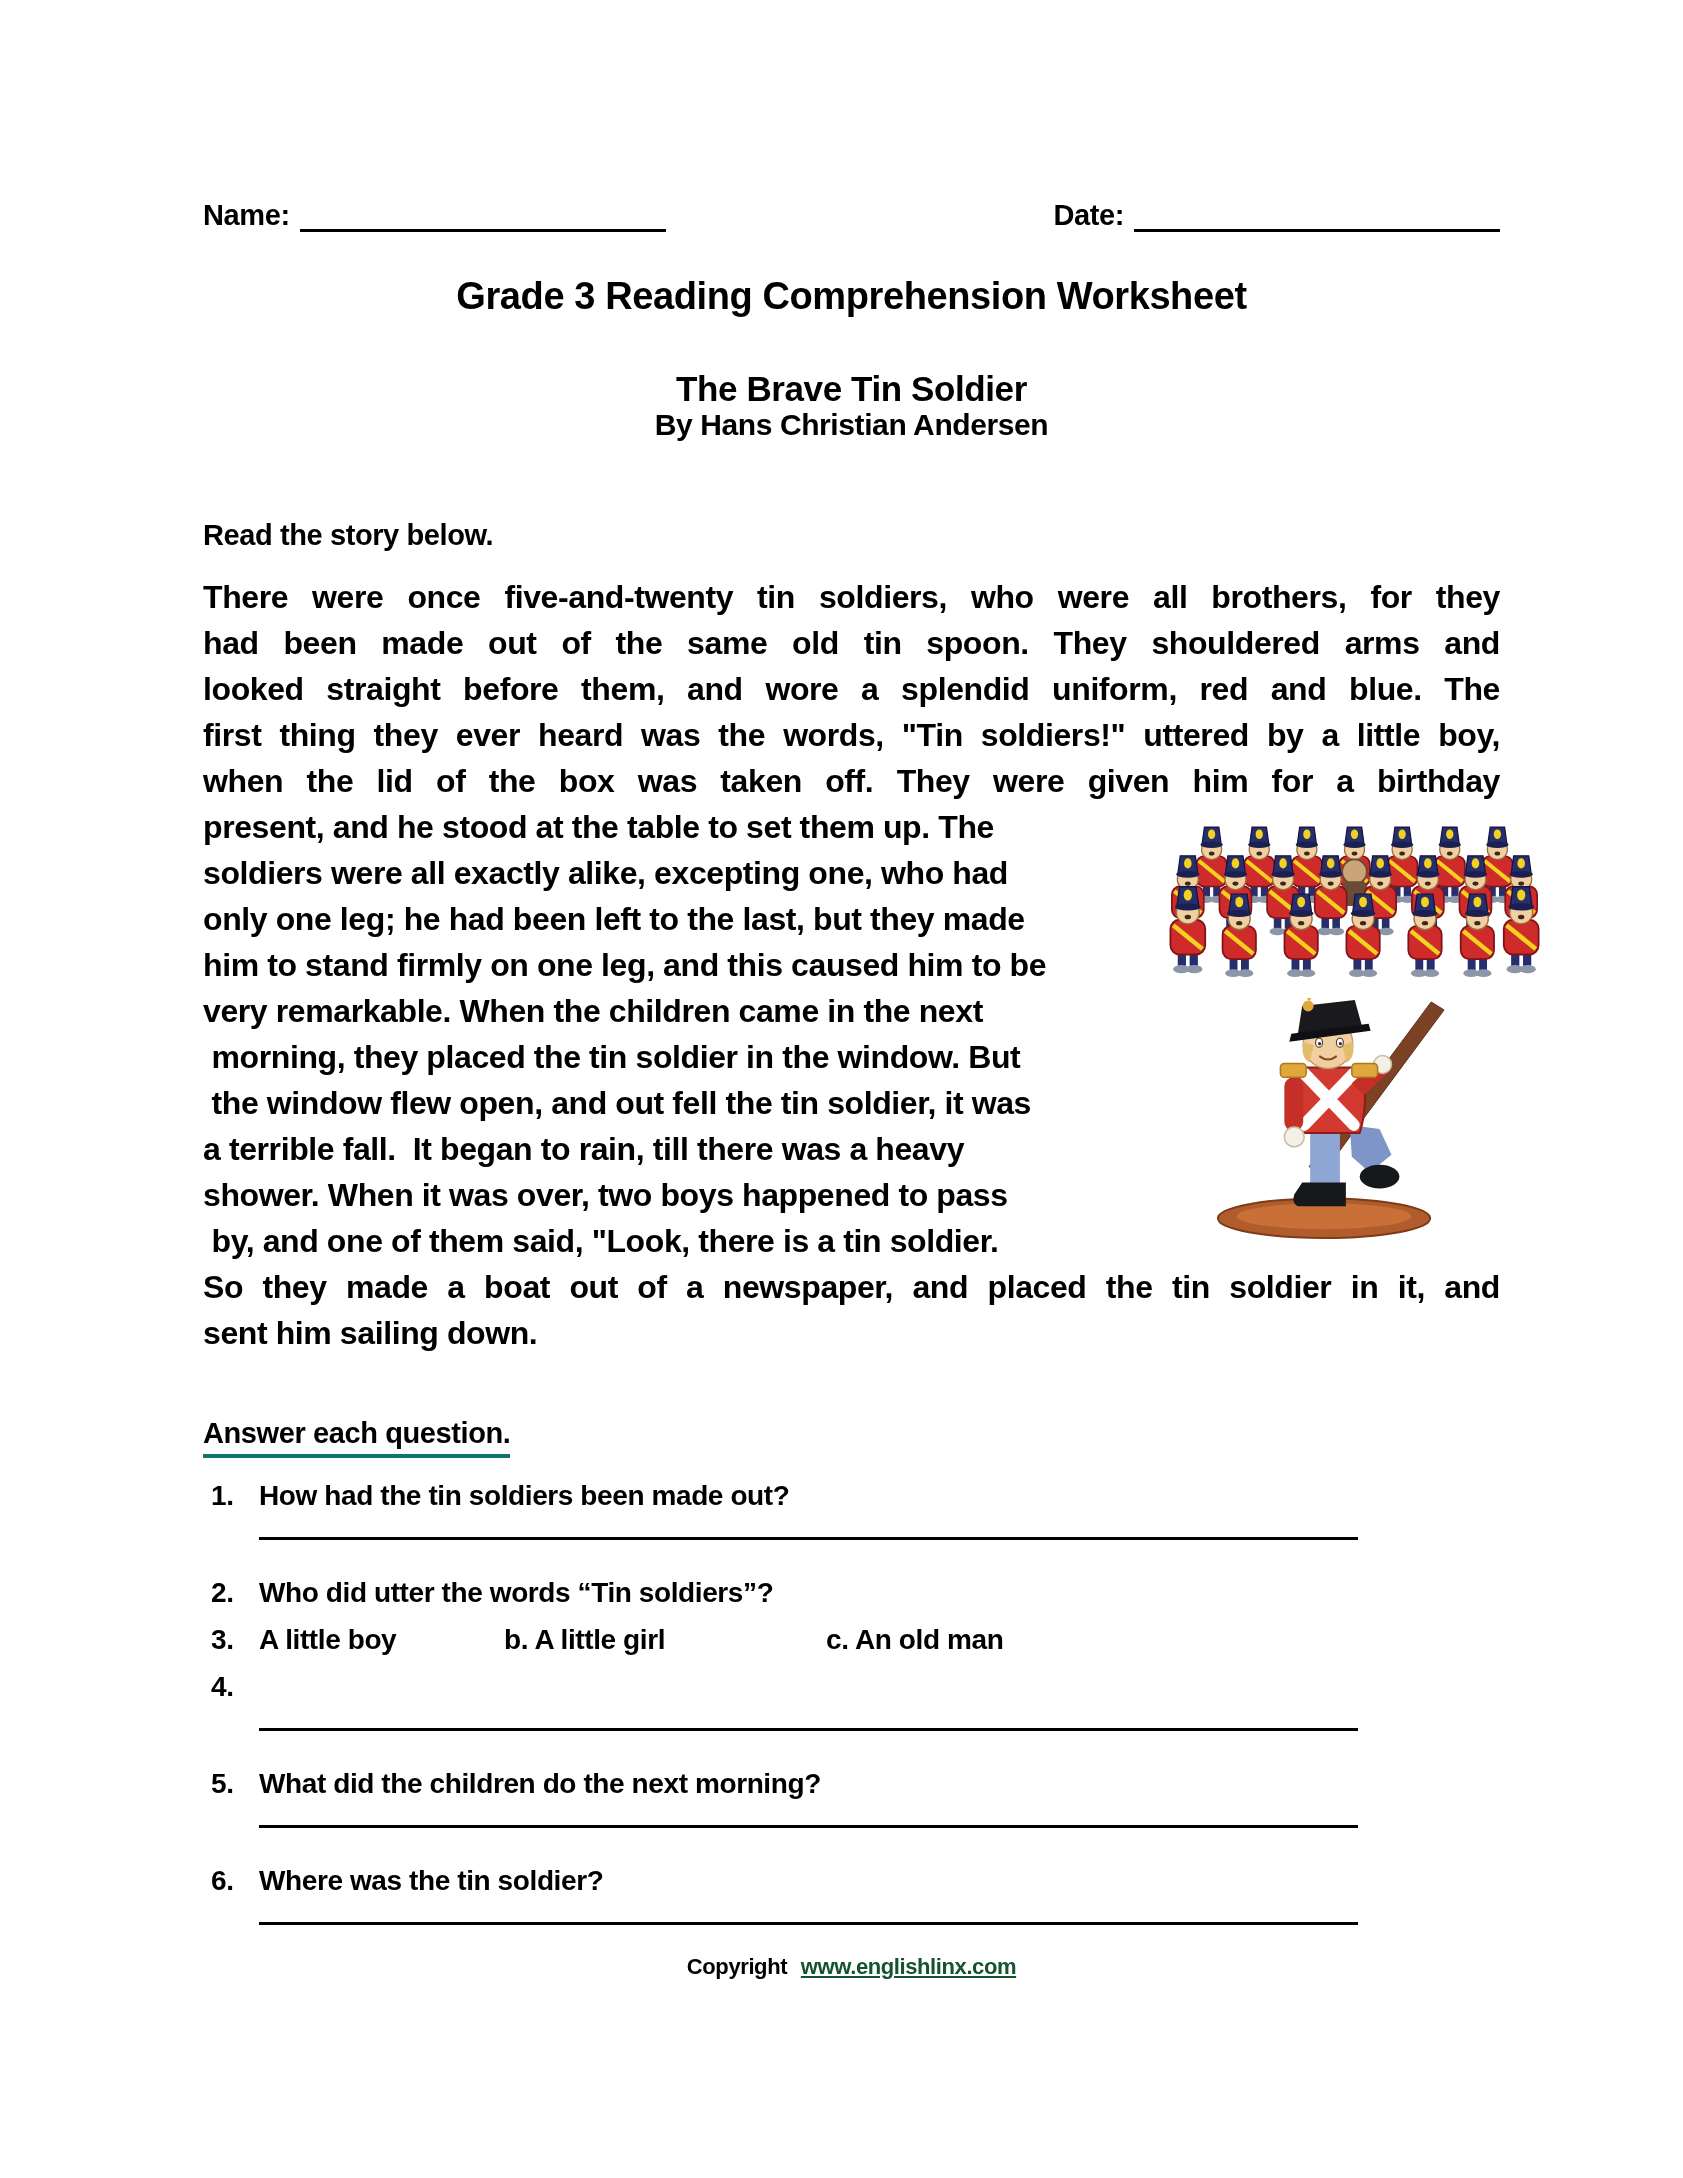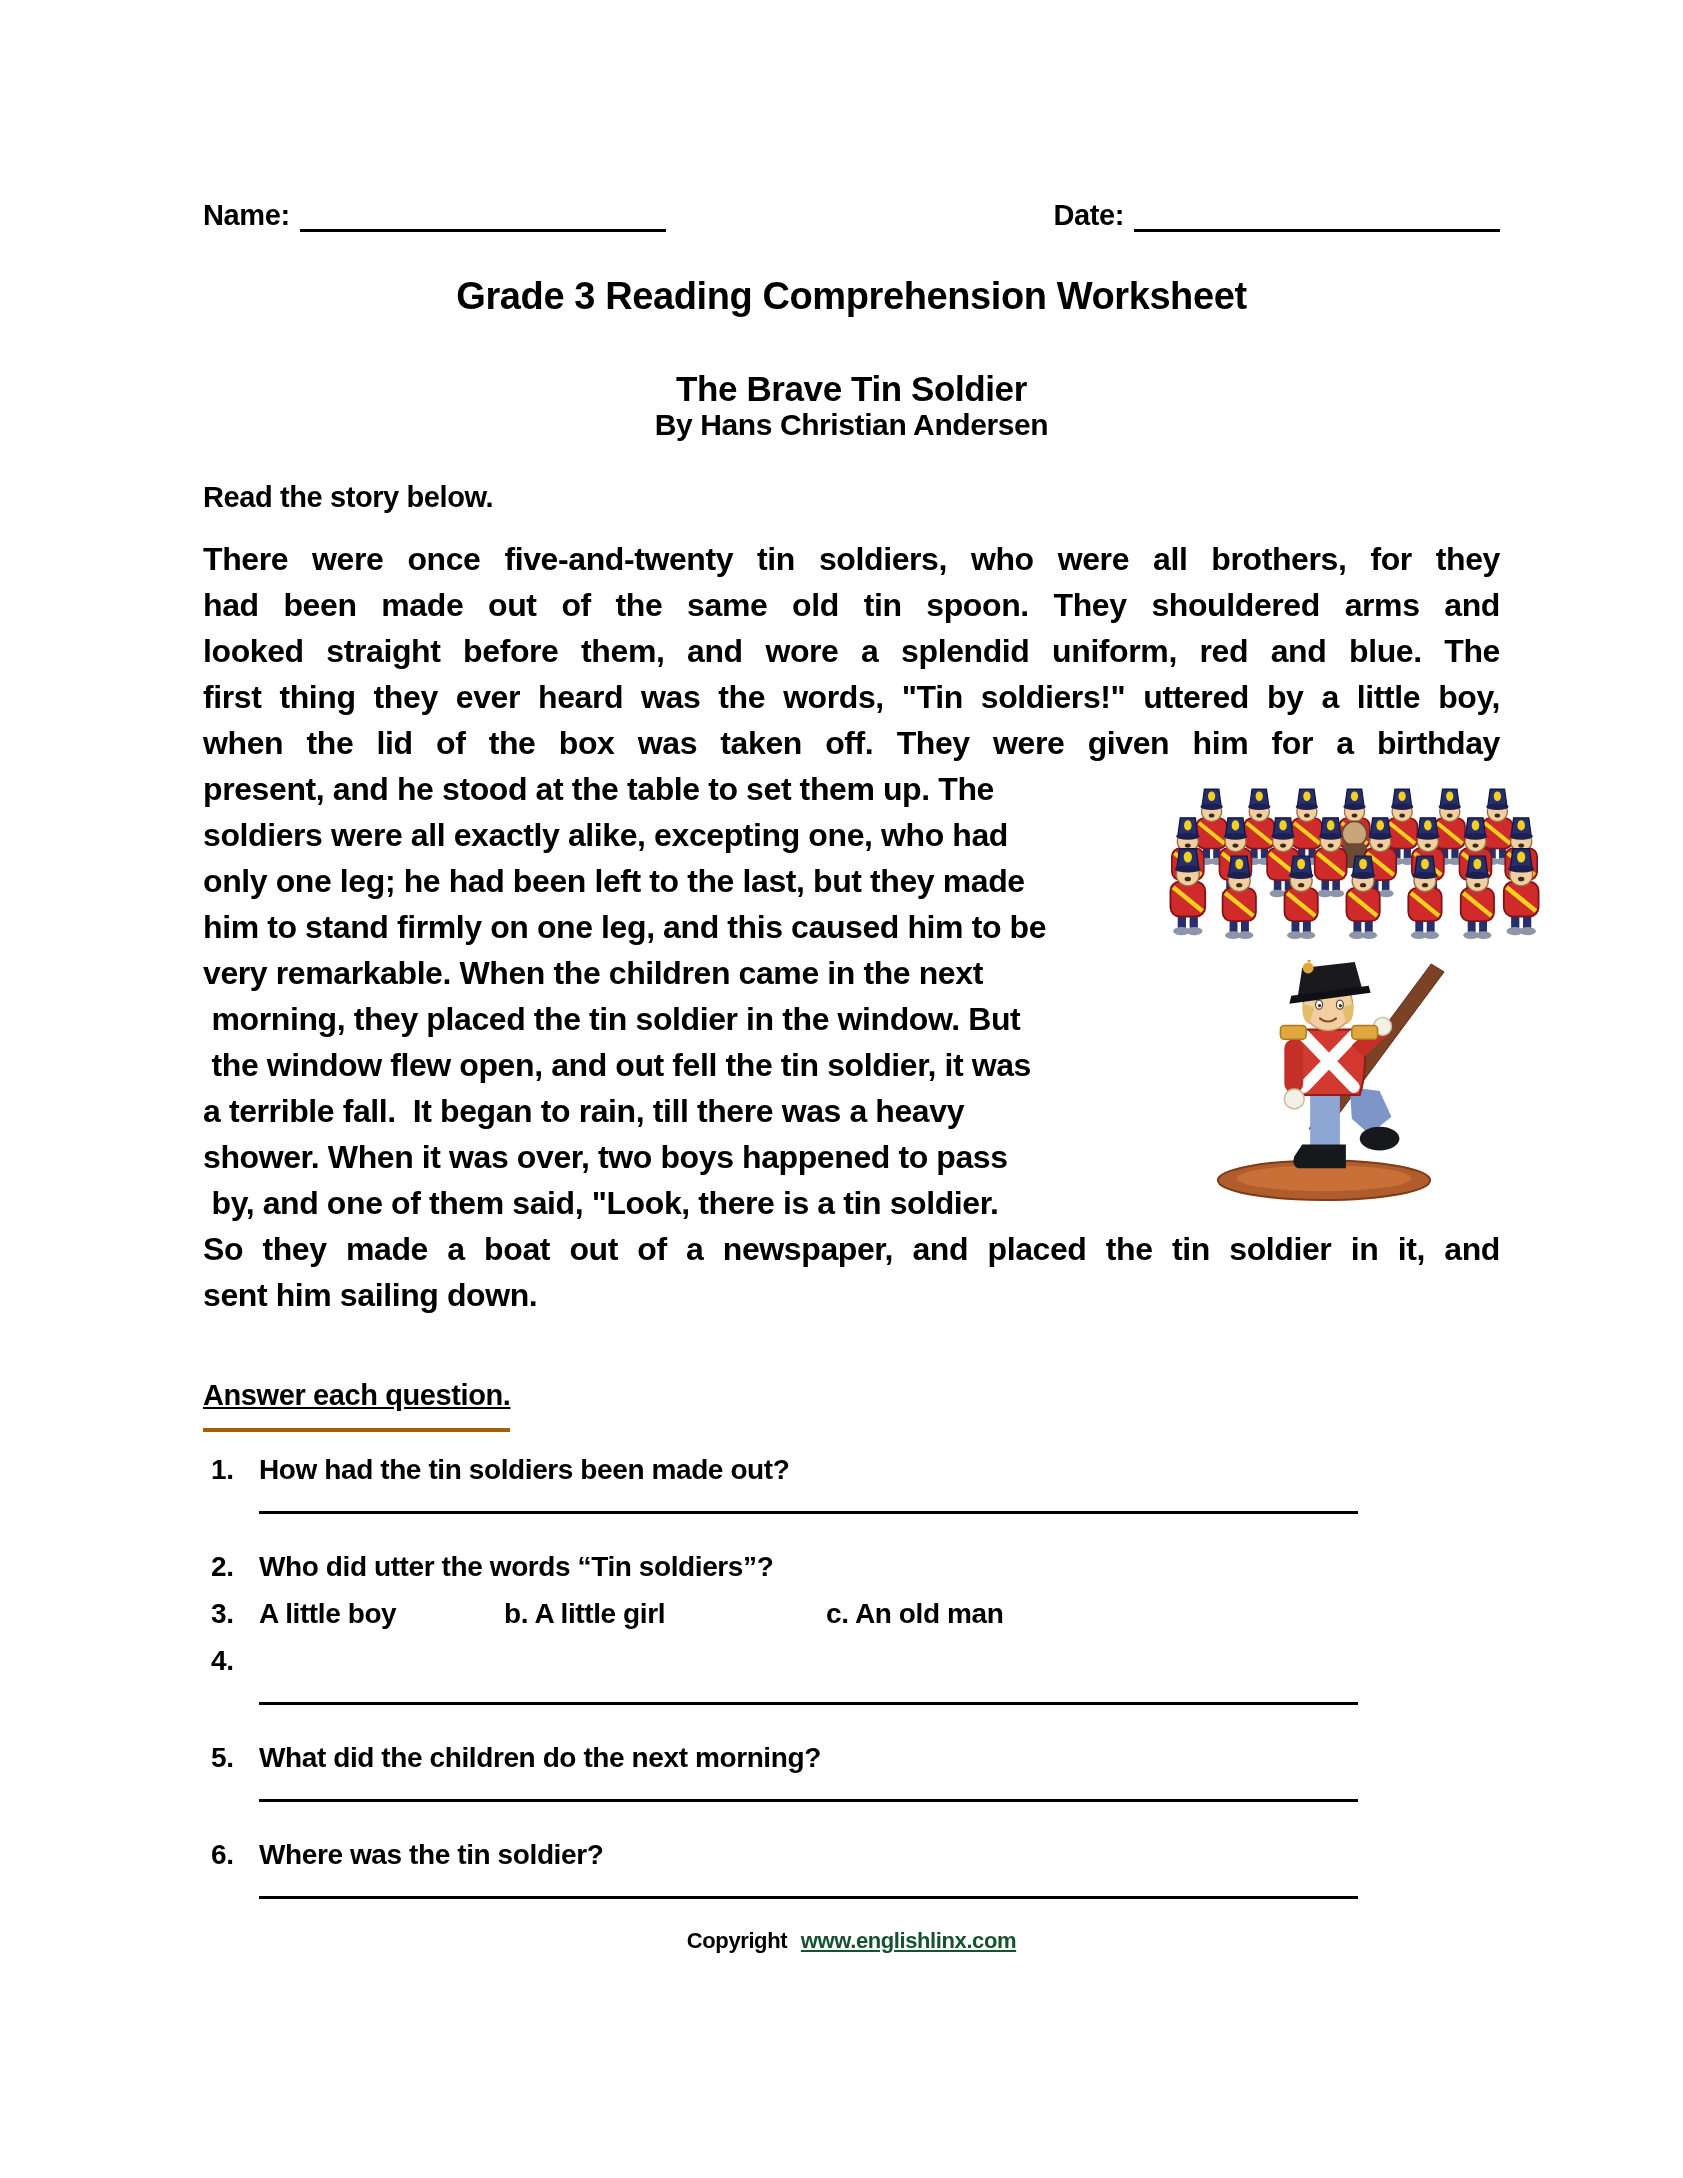--- a/index.html
+++ b/index.html
@@ -21,33 +21,33 @@
   .field { white-space:nowrap; }
   .blank {
     display:inline-block; width:366px; height:26px;
     border-bottom:3px solid #000; margin-left:10px; vertical-align:bottom;
   }
   
   .page-title { text-align:center; font-size:38px; line-height:44px; margin-top:42px; }
   .story-title { text-align:center; font-size:35px; line-height:40px; margin-top:51px; }
   .byline { text-align:center; font-size:30px; line-height:32px; }
   
-  .instruction { font-size:29px; margin-top:40px; }
+  .instruction { font-size:29px; margin-top:78px; }
   .story { position:relative; margin-top:22px; font-size:32px; min-height:776px; }
   .story-line { line-height:46px; white-space:pre-wrap; }
   .story-line.justify { text-align:justify; text-align-last:justify; }
   .story-line.narrow { max-width:926px; }
   .illustration { position:absolute; left:941px; top:248px; width:406px; }
   .illustration svg { display:block; }
   .soldier-group { margin-left:20px; }
   .soldier-single { margin-left:59px; margin-top:6px; }
   
   .answer-heading { margin-top:61px; font-size:29px; }
   .answer-heading span {
-    display:inline-block; border-bottom:4px solid #a16207; padding-bottom:16px;text-decoration:underline;
+    display:inline-block; border-bottom:4px solid #0f766e; padding-bottom:4px;
   }
   .questions { margin-top:14px; font-size:28px; padding-left:8px; }
   .q-row { display:flex; line-height:47px; }
   .q-num { width:48px; flex:none; }
   .opt { display:inline-block; }
   .opt0 { width:245px; }
   .opt1 { width:322px; }
   .answer-line {
     height:18px; width:1099px; margin:0 0 29px 48px;
     border-bottom:3.5px solid #000;

